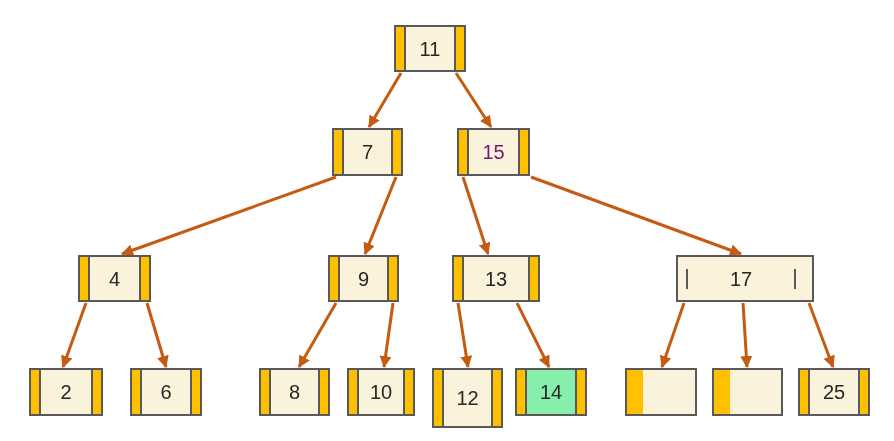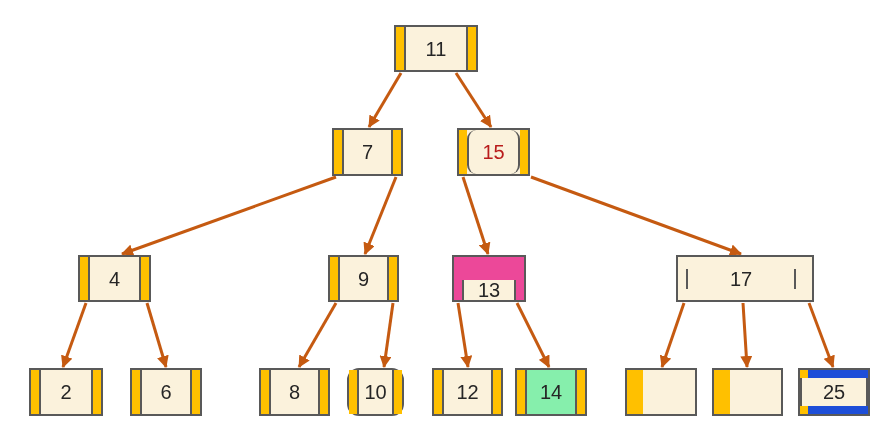--- a/index.html
+++ b/index.html
@@ -71,46 +71,46 @@
         <line x1="336" y1="303" x2="299" y2="367" stroke="#C55A11" stroke-width="3" marker-end="url(#arrowhead)"></line>
         <line x1="393" y1="303" x2="384" y2="367" stroke="#C55A11" stroke-width="3" marker-end="url(#arrowhead)"></line>
         <line x1="458" y1="303" x2="468" y2="367" stroke="#C55A11" stroke-width="3" marker-end="url(#arrowhead)"></line>
         <line x1="517" y1="303" x2="549" y2="367" stroke="#C55A11" stroke-width="3" marker-end="url(#arrowhead)"></line>
         <line x1="684" y1="303" x2="662" y2="367" stroke="#C55A11" stroke-width="3" marker-end="url(#arrowhead)"></line>
         <line x1="743" y1="303" x2="747" y2="367" stroke="#C55A11" stroke-width="3" marker-end="url(#arrowhead)"></line>
         <line x1="809" y1="303" x2="833" y2="367" stroke="#C55A11" stroke-width="3" marker-end="url(#arrowhead)"></line>
       </g>
   </svg>
   <div id="node-layer">
-      <div class="node" style="left: 394px; top: 25px; width: 84px; height: 47px; border-color: rgb(89, 89, 89); background: #d946ef;">
+      <div class="node" style="left: 394px; top: 25px; width: 72px; height: 47px; border-color: rgb(89, 89, 89); background: #d946ef;">
         <span class="bar" style="background: rgb(255, 192, 0);"></span>
         <span class="cell" style="background: rgb(251, 242, 220); border-color: rgb(89, 89, 89); color: rgb(38, 38, 38);">11</span>
         <span class="bar" style="background: rgb(255, 192, 0);"></span>
       </div>
       <div class="node" style="left: 332px; top: 128px; width: 71px; height: 48px; border-color: rgb(89, 89, 89); background: rgb(251, 242, 220);">
         <span class="bar" style="background: rgb(255, 192, 0);"></span>
         <span class="cell" style="background: rgb(251, 242, 220); border-color: rgb(89, 89, 89); color: rgb(38, 38, 38);">7</span>
         <span class="bar" style="background: rgb(255, 192, 0);"></span>
       </div>
       <div class="node" style="left: 457px; top: 128px; width: 73px; height: 48px; border-color: rgb(89, 89, 89); background: rgb(251, 242, 220);">
         <span class="bar" style="background: rgb(255, 192, 0);"></span>
-        <span class="cell" style="background: rgb(251, 242, 220); border-color: rgb(89, 89, 89); color: #b91c1c; border-radius: 9px;">15</span>
+        <span class="cell" style="background: rgb(251, 242, 220); border-color: rgb(89, 89, 89); color: #701a75;">15</span>
         <span class="bar" style="background: rgb(255, 192, 0);"></span>
       </div>
       <div class="node" style="left: 78px; top: 255px; width: 73px; height: 47px; border-color: rgb(89, 89, 89); background: rgb(251, 242, 220);">
         <span class="bar" style="background: rgb(255, 192, 0);"></span>
         <span class="cell" style="background: rgb(251, 242, 220); border-color: rgb(89, 89, 89); color: rgb(38, 38, 38);">4</span>
         <span class="bar" style="background: rgb(255, 192, 0);"></span>
       </div>
       <div class="node" style="left: 328px; top: 255px; width: 71px; height: 47px; border-color: rgb(89, 89, 89); background: rgb(251, 242, 220);">
         <span class="bar" style="background: rgb(255, 192, 0);"></span>
         <span class="cell" style="background: rgb(251, 242, 220); border-color: rgb(89, 89, 89); color: rgb(38, 38, 38);">9</span>
         <span class="bar" style="background: rgb(255, 192, 0);"></span>
       </div>
-      <div class="node" style="left: 452px; top: 255px; width: 74px; height: 47px; border-color: rgb(89, 89, 89); background: #ec4899; align-items: flex-end;">
+      <div class="node" style="left: 452px; top: 255px; width: 88px; height: 47px; border-color: rgb(89, 89, 89); background: #f97316;">
         <span class="bar" style="background: rgb(255, 192, 0);"></span>
         <span class="cell" style="background: rgb(251, 242, 220); border-color: rgb(89, 89, 89); color: rgb(38, 38, 38);">13</span>
         <span class="bar" style="background: rgb(255, 192, 0);"></span>
       </div>
       <div class="node" style="left: 676px; top: 255px; width: 138px; height: 47px; border-color: rgb(89, 89, 89); background: rgb(251, 242, 220); align-items: center;">
         <span class="bar" style="background: rgb(255, 192, 0);"></span>
         <span class="cell" style="background: rgb(251, 242, 220); border-color: rgb(89, 89, 89); color: rgb(38, 38, 38);">17</span>
         <span class="bar" style="background: rgb(255, 192, 0);"></span>
         <span class="bar" style="background: rgb(255, 192, 0);"></span>
       </div>
@@ -122,42 +122,42 @@
       <div class="node" style="left: 130px; top: 368px; width: 72px; height: 48px; border-color: rgb(89, 89, 89); background: rgb(251, 242, 220);">
         <span class="bar" style="background: rgb(255, 192, 0);"></span>
         <span class="cell" style="background: rgb(251, 242, 220); border-color: rgb(89, 89, 89); color: rgb(38, 38, 38);">6</span>
         <span class="bar" style="background: rgb(255, 192, 0);"></span>
       </div>
       <div class="node" style="left: 259px; top: 368px; width: 71px; height: 48px; border-color: rgb(89, 89, 89); background: rgb(251, 242, 220);">
         <span class="bar" style="background: rgb(255, 192, 0);"></span>
         <span class="cell" style="background: rgb(251, 242, 220); border-color: rgb(89, 89, 89); color: rgb(38, 38, 38);">8</span>
         <span class="bar" style="background: rgb(255, 192, 0);"></span>
       </div>
-      <div class="node" style="left: 347px; top: 368px; width: 57px; height: 48px; border-color: rgb(89, 89, 89); background: rgb(251, 242, 220); border-radius: 12px;">
+      <div class="node" style="left: 347px; top: 368px; width: 68px; height: 48px; border-color: rgb(89, 89, 89); background: rgb(251, 242, 220);">
         <span class="bar" style="background: rgb(255, 192, 0);"></span>
         <span class="cell" style="background: rgb(251, 242, 220); border-color: rgb(89, 89, 89); color: rgb(38, 38, 38);">10</span>
         <span class="bar" style="background: rgb(255, 192, 0);"></span>
       </div>
-      <div class="node" style="left: 432px; top: 368px; width: 71px; height: 48px; border-color: rgb(89, 89, 89); background: #1d4ed8;">
+      <div class="node" style="left: 432px; top: 368px; width: 71px; height: 60px; border-color: rgb(89, 89, 89); background: #1d4ed8;">
         <span class="bar" style="background: rgb(255, 192, 0);"></span>
         <span class="cell" style="background: rgb(251, 242, 220); border-color: rgb(89, 89, 89); color: rgb(38, 38, 38);">12</span>
         <span class="bar" style="background: rgb(255, 192, 0);"></span>
       </div>
       <div class="node" style="left: 515px; top: 368px; width: 72px; height: 48px; border-color: rgb(89, 89, 89); background: rgb(251, 242, 220);">
         <span class="bar" style="background: rgb(255, 192, 0);"></span>
         <span class="cell" style="background: #86efac; border-color: rgb(89, 89, 89); color: rgb(38, 38, 38);">14</span>
         <span class="bar" style="background: rgb(255, 192, 0);"></span>
       </div>
       <div class="node" style="left: 625px; top: 368px; width: 72px; height: 48px; border-color: rgb(89, 89, 89); background: rgb(251, 242, 220);">
         <span class="bar" style="background: rgb(255, 192, 0);"></span>
         <span class="bar" style="background: rgb(255, 192, 0);"></span>
       </div>
       <div class="node" style="left: 712px; top: 368px; width: 71px; height: 48px; border-color: rgb(89, 89, 89); background: rgb(251, 242, 220);">
         <span class="bar" style="background: rgb(255, 192, 0);"></span>
         <span class="bar" style="background: rgb(255, 192, 0);"></span>
       </div>
-      <div class="node" style="left: 798px; top: 368px; width: 72px; height: 48px; border-color: rgb(89, 89, 89); background: #1d4ed8; flex-direction: column;">
+      <div class="node" style="left: 798px; top: 368px; width: 72px; height: 48px; border-color: rgb(89, 89, 89); background: #c2410c;">
         <span class="bar" style="background: rgb(255, 192, 0);"></span>
         <span class="cell" style="background: rgb(251, 242, 220); border-color: rgb(89, 89, 89); color: rgb(38, 38, 38);">25</span>
         <span class="bar" style="background: rgb(255, 192, 0);"></span>
       </div>
     </div>
 </div>
 
 </body></html>

